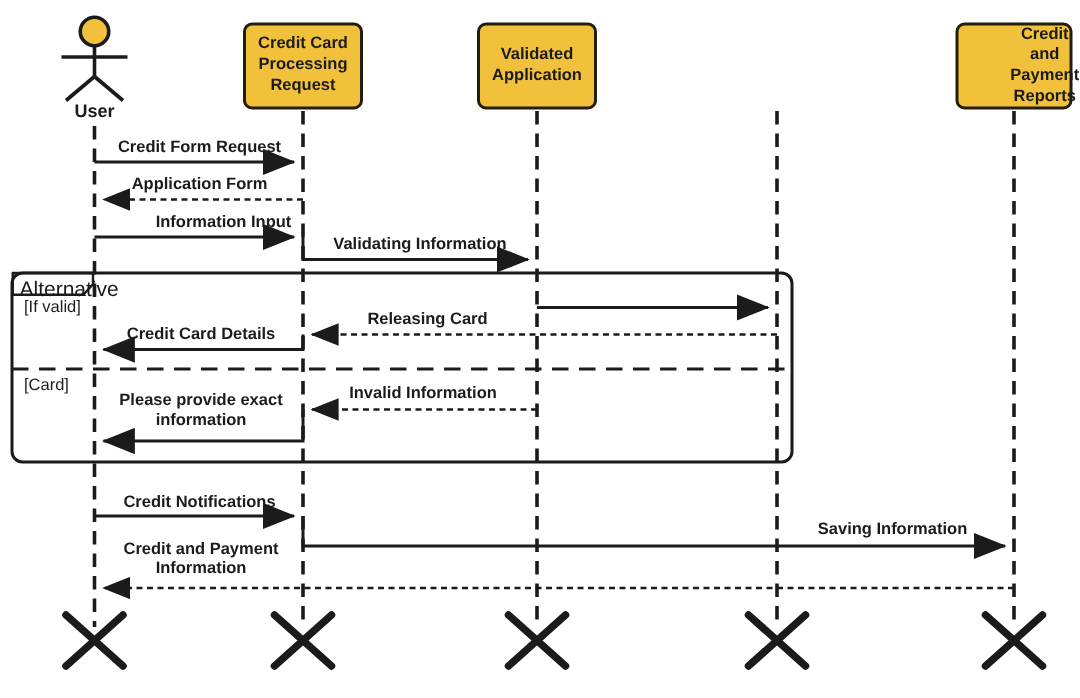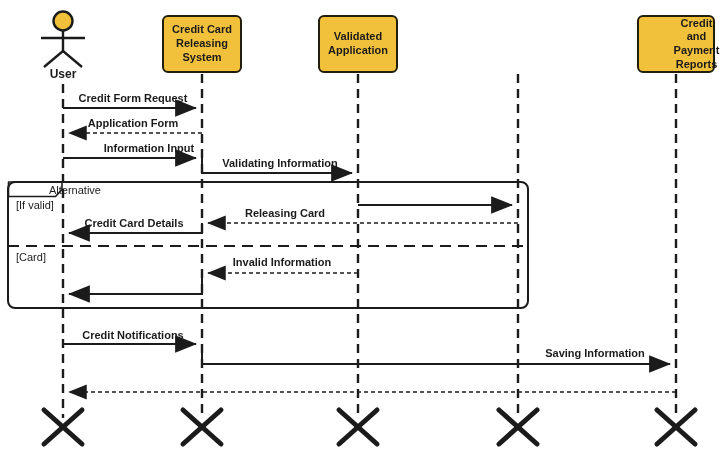--- a/index.html
+++ b/index.html
@@ -12,21 +12,21 @@
     position:absolute;box-sizing:border-box;
     background:#F2C13C;border:2.5px solid #221d0c;border-radius:6px;
     display:flex;align-items:center;justify-content:center;
     text-align:center;font-weight:bold;font-size:11px;line-height:1.25;
     padding:2px 3px;
   }
   .msg-label{
     position:absolute;font-size:11px;font-weight:bold;text-align:center;line-height:1.15;
   }
   .guard{position:absolute;font-size:11px;font-weight:normal;}
-  .frame-tab-label{position:absolute;font-size:11px;font-weight:normal;margin-left:36px;}
+  .frame-tab-label{position:absolute;font-size:14px;font-weight:normal;}
   .actor-label{position:absolute;font-size:12px;font-weight:bold;text-align:center;}
   svg .stroke{stroke:#1b1b1b;fill:none;}
 </style>
 </head>
 <body>
 
 <div class="stage">
 
   <svg class="layer" viewBox="0 0 720 465">
     <defs>
@@ -95,36 +95,38 @@
       <g>
           <path d="M657,410 L695,444"></path>
           <path d="M657,444 L695,410"></path>
         </g>
     </g>
   </svg>
 
   <div class="actor-label" style="left:38px;top:67px;width:50px;">User</div>
 
   <div class="participant" style="left:162px;top:15px;width:80px;height:58px;">
-    <span>Credit Card Releasing System</span>
+    <span>Credit Card Processing Request</span>
   </div>
   <div class="participant" style="left:318px;top:15px;width:80px;height:58px;">
     <span>Validated Application</span>
   </div>
   <div class="participant" style="left:637px;top:15px;width:78px;height:58px;padding-left:44px;">
     <span>Credit and Payment Reports</span>
   </div>
 
   <div class="frame-tab-label" style="left:13px;top:184px;">Alternative</div>
   <div class="guard" style="left:16px;top:199px;">[If valid]</div>
   <div class="guard" style="left:16px;top:251px;">[Card]</div>
 
   <div class="msg-label" style="left:63px;top:92px;width:140px;">Credit Form Request</div>
   <div class="msg-label" style="left:63px;top:117px;width:140px;">Application Form</div>
   <div class="msg-label" style="left:63px;top:142px;width:140px;padding-left:16px;">Information Input</div>
   <div class="msg-label" style="left:205px;top:157px;width:150px;">Validating Information</div>
   <div class="msg-label" style="left:65px;top:217px;width:138px;">Credit Card Details</div>
   <div class="msg-label" style="left:212px;top:207px;width:146px;">Releasing Card</div>
   <div class="msg-label" style="left:208px;top:256px;width:148px;">Invalid Information</div>
+  <div class="msg-label" style="left:68px;top:261px;width:132px;">Please provide exact information</div>
   <div class="msg-label" style="left:63px;top:329px;width:140px;">Credit Notifications</div>
   <div class="msg-label" style="left:520px;top:347px;width:150px;">Saving Information</div>
+  <div class="msg-label" style="left:68px;top:360px;width:132px;">Credit and Payment Information</div>
 
 </div>
 
 </body></html>

